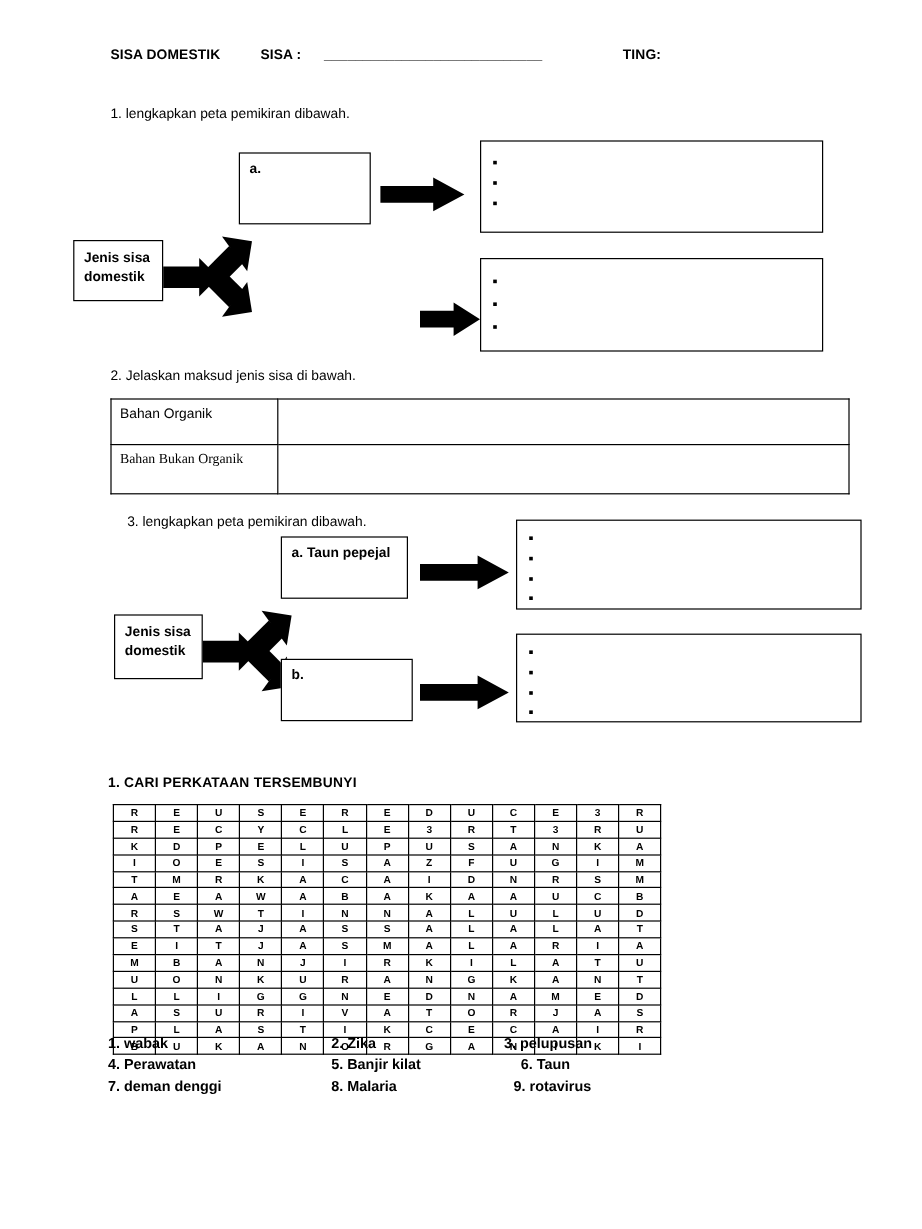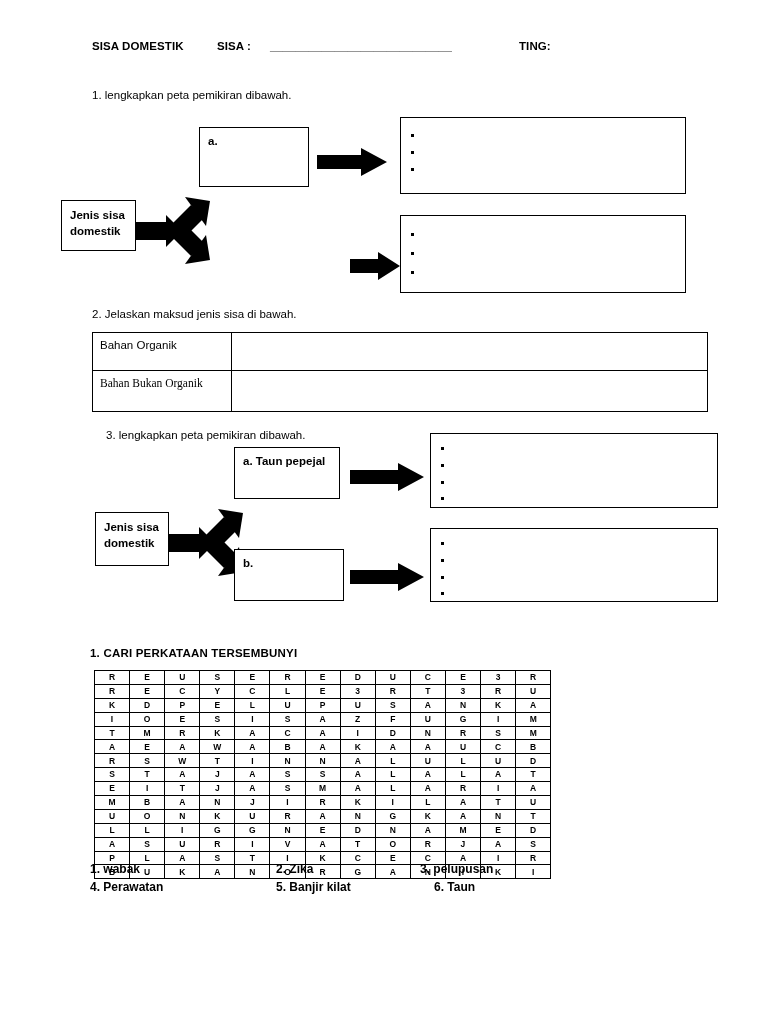--- a/index.html
+++ b/index.html
@@ -512,15 +512,20 @@
     <div class="wl-row">
       <span class="wl-item c0">1. wabak</span>
       <span class="wl-item c1">2. Zika</span>
       <span class="wl-item c2">3. pelupusan</span>
     </div>
     <div class="wl-row">
       <span class="wl-item c0">4. Perawatan</span>
       <span class="wl-item c1">5. Banjir kilat</span>
       <span class="wl-item c2b">6. Taun</span>
     </div>
+    <div class="wl-row">
+      <span class="wl-item c0">7. deman denggi</span>
+      <span class="wl-item c1">8. Malaria</span>
+      <span class="wl-item c2c">9. rotavirus</span>
+    </div>
   </div>
 
 </div>
 
 </body></html>

